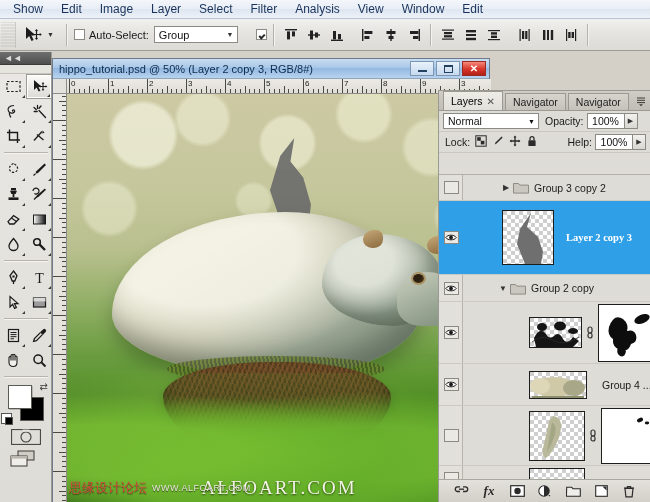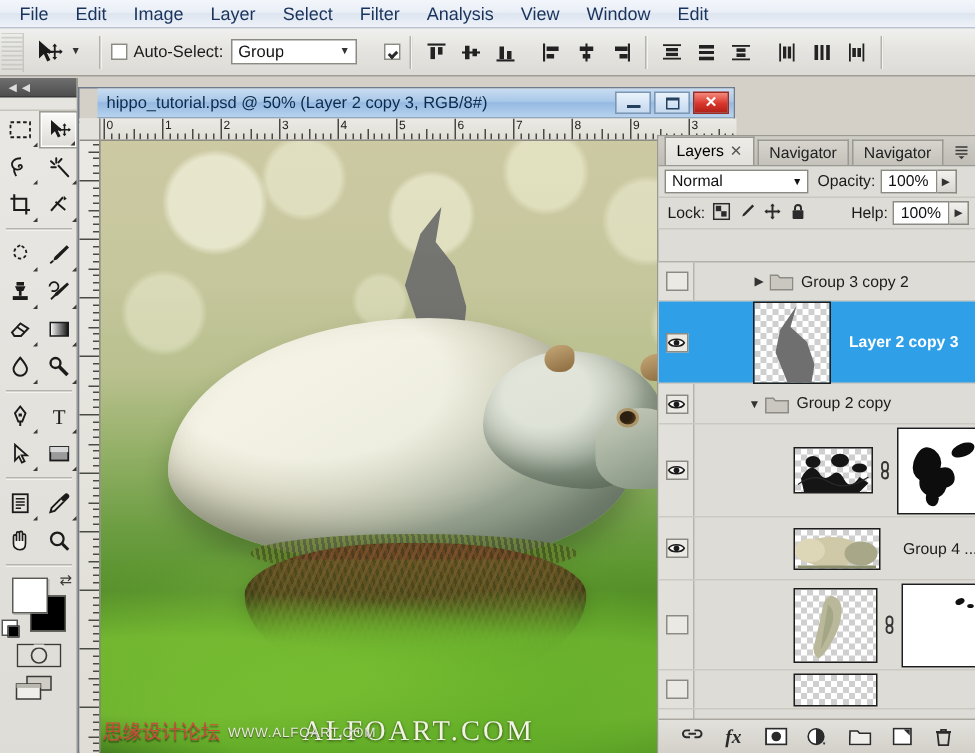--- a/index.html
+++ b/index.html
@@ -85,21 +85,21 @@
     border:1px solid #5a5a55;z-index:-0;}
   .cs-swap{position:absolute;right:4px;top:0px;color:#3a3a36;font-size:10px;}
   .cs-def{position:absolute;left:1px;bottom:3px;width:9px;height:9px;background:#fff;border:1px solid #555;}
   .cs-def:after{content:"";position:absolute;left:3px;top:3px;width:6px;height:6px;background:#000;border:1px solid #555;}
   .qmask{width:52px;height:20px;display:flex;align-items:center;justify-content:center;}
   .scrmode{width:52px;height:24px;display:flex;align-items:center;justify-content:center;position:relative;}
 
   
   .docwin{
     position:absolute;left:52px;top:58px;width:438px;height:444px;
-    background:#d4d0c8;box-sizing:border-box;border:1px solid #6f7b8a;padding-left:12px;
+    background:#d4d0c8;box-sizing:border-box;border:1px solid #6f7b8a;
   }
   .doc-title{
     height:20px;
     background:linear-gradient(to bottom,#c9ddf2 0%,#a9c8e8 45%,#94b9e2 50%,#b7d2ee 100%);
     border-bottom:1px solid #8fa6bd;
     display:flex;align-items:center;box-sizing:border-box;padding-left:6px;
     position:relative;
   }
   .doc-title .dt{font-size:11px;color:#0d2a4a;white-space:nowrap;}
   .wbtns{position:absolute;right:3px;top:2px;display:flex;gap:2px;}
@@ -257,21 +257,21 @@
 
   .tiny{font-size:9px;}
   svg{shape-rendering:geometricPrecision;}
 </style>
 </head>
 <body>
 
 <div id="app">
 
   <div class="menubar">
-    <div class="mi">File</div>
+    <div class="mi">Show</div>
     <div class="mi">Edit</div>
     <div class="mi">Image</div>
     <div class="mi">Layer</div>
     <div class="mi">Select</div>
     <div class="mi">Filter</div>
     <div class="mi">Analysis</div>
     <div class="mi">View</div>
     <div class="mi">Window</div>
     <div class="mi">Edit</div>
   </div>
@@ -985,21 +985,21 @@
           <span class="disclose" style="margin-left:36px">▶</span>
           <span class="folder">
             <svg width="16" height="13" viewBox="0 0 16 13">
               <path d="M0.5 2.5 h5 l1.4 1.6 h8.6 v8 h-15 z" fill="#c9c7c0" stroke="#8d8b84" stroke-width="1"></path>
             </svg>
           </span>
           <span class="lname">Group 3 copy 2</span>
         </div>
       </div>
 
-      <div class="lrow sel" style="height:55px;">
+      <div class="lrow sel" style="height:74px;font-family:Liberation Serif, serif;">
         <div class="eyebox">
           <span class="eye-i">
             <svg width="12" height="9" viewBox="0 0 12 9">
               <path d="M0.8 4.5 C2.6 1.4 9.4 1.4 11.2 4.5 C9.4 7.6 2.6 7.6 0.8 4.5 Z" fill="#fff" stroke="#1b1b1b" stroke-width="1"></path>
               <circle cx="6" cy="4.5" r="1.9" fill="#1b1b1b"></circle>
             </svg>
           </span>
         </div>
         <div class="lbody">
           <span class="thumb" style="width:52px;height:55px;margin-left:39px;">

